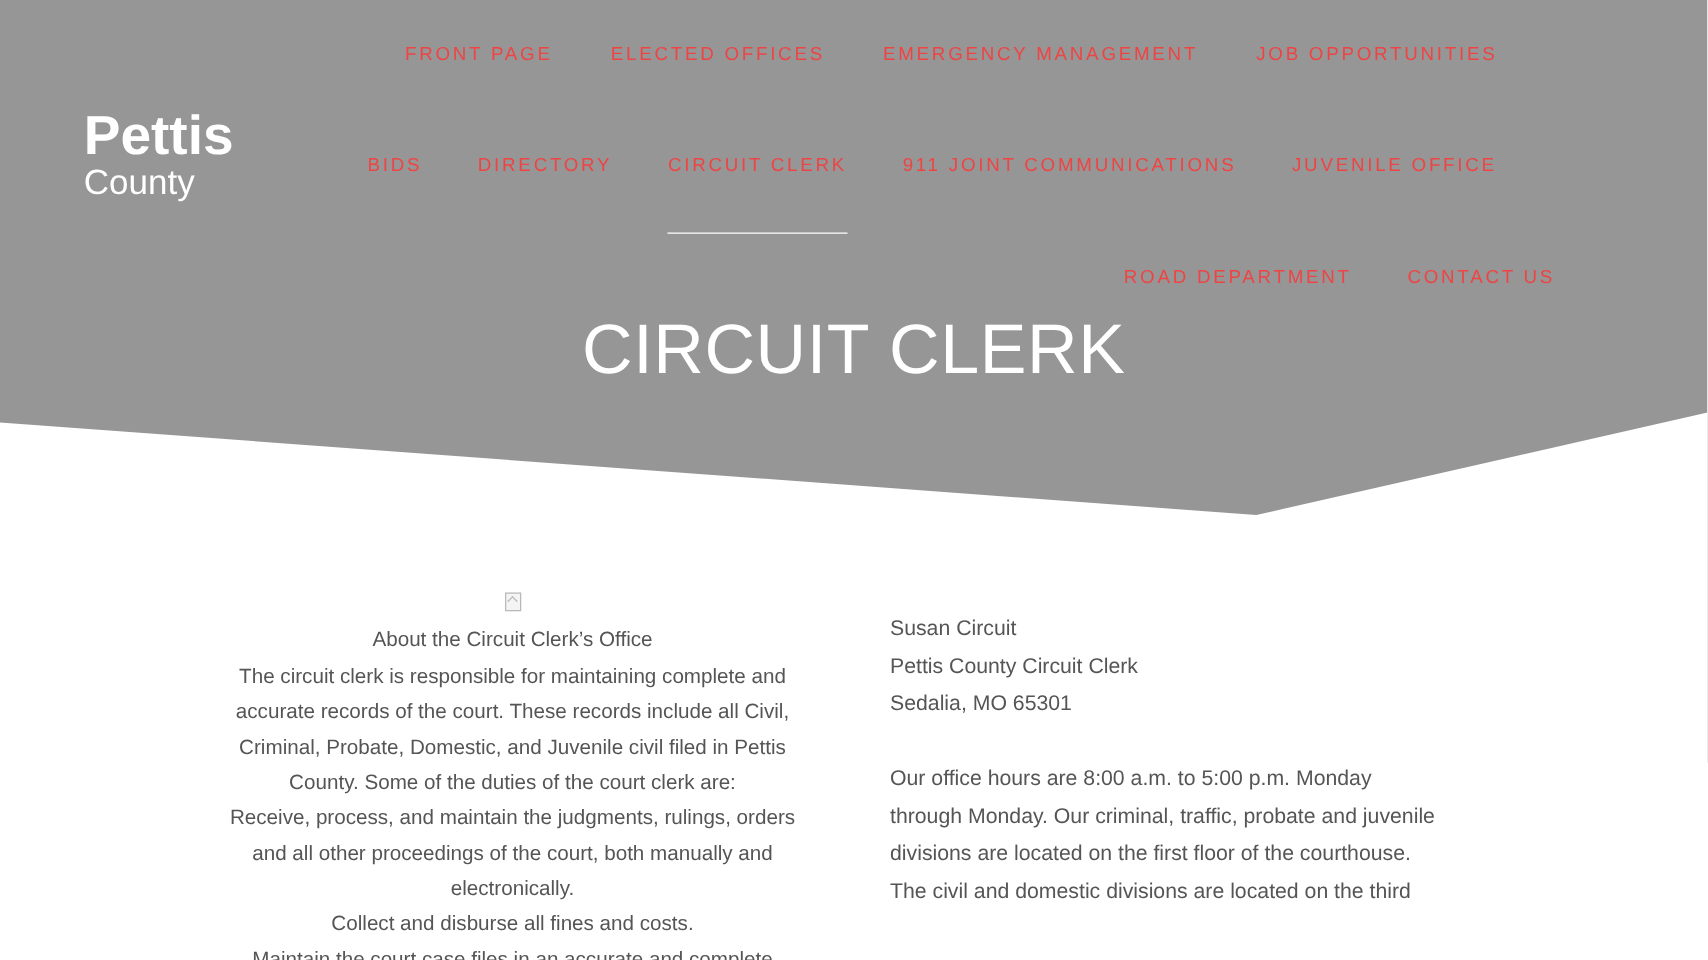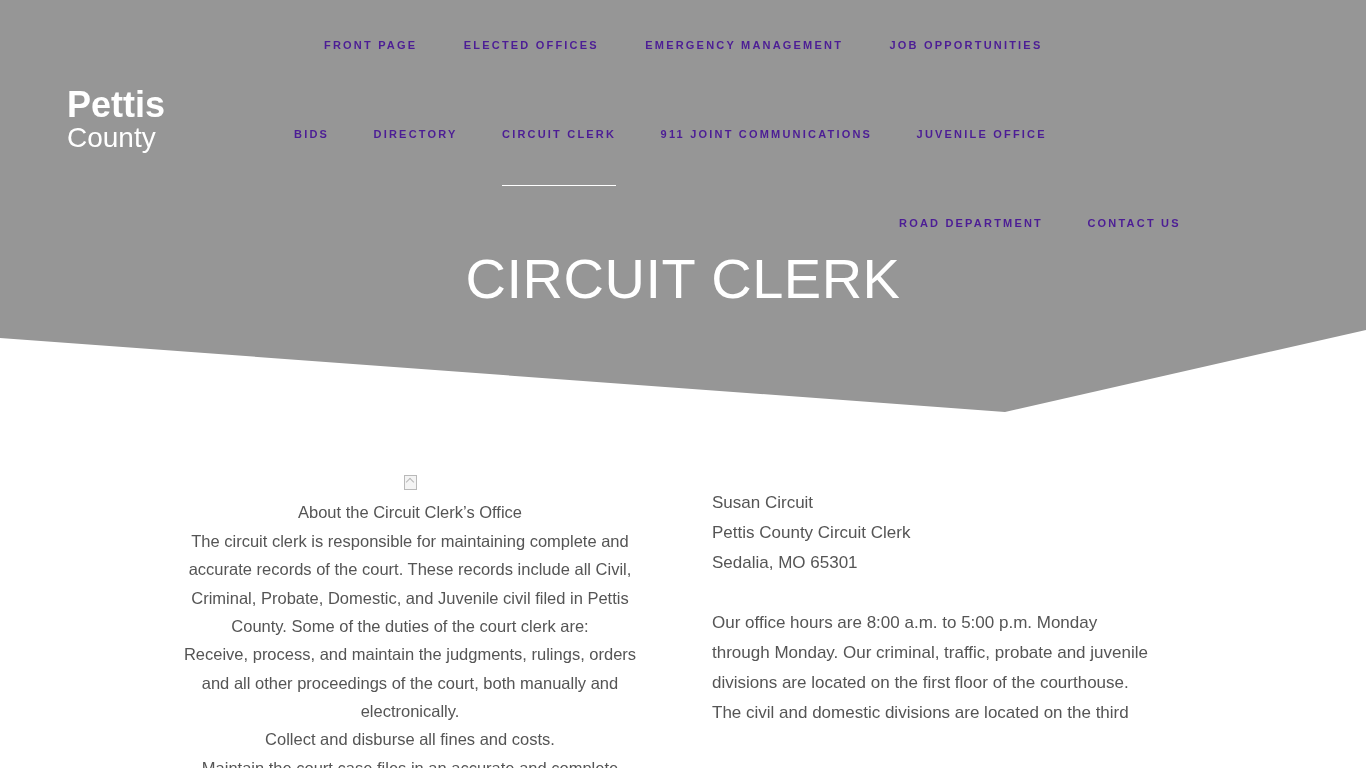--- a/index.html
+++ b/index.html
@@ -35,43 +35,43 @@
   
   .logo {
     position: absolute;
     left: 67px;
     top: 87px;
     color: #ffffff;
     line-height: 1.02;
     z-index: 5;
   }
   .logo-line1 {
-    font-size: 36px;
+    font-size: 44px;
     font-weight: bold;
     letter-spacing: 0px;
     display: block;
   }
   .logo-line2 {
     font-size: 28px;
     font-weight: normal;
     letter-spacing: 0px;
     display: block;
   }
 
   
   .nav-row {
     position: absolute;
     z-index: 6;
     white-space: nowrap;
   }
   .nav-item {
     display: inline-block;
-    color: #4c1d95;
-    font-size: 11px;
-    font-weight: bold;
+    color: #ef4444;
+    font-size: 15px;
+    font-weight: normal;
     letter-spacing: 2.2px;
     text-transform: uppercase;
     cursor: pointer;
     position: relative;
   }
   .nav-item.active::after {
     content: "";
     position: absolute;
     left: 0;
     right: 0;

